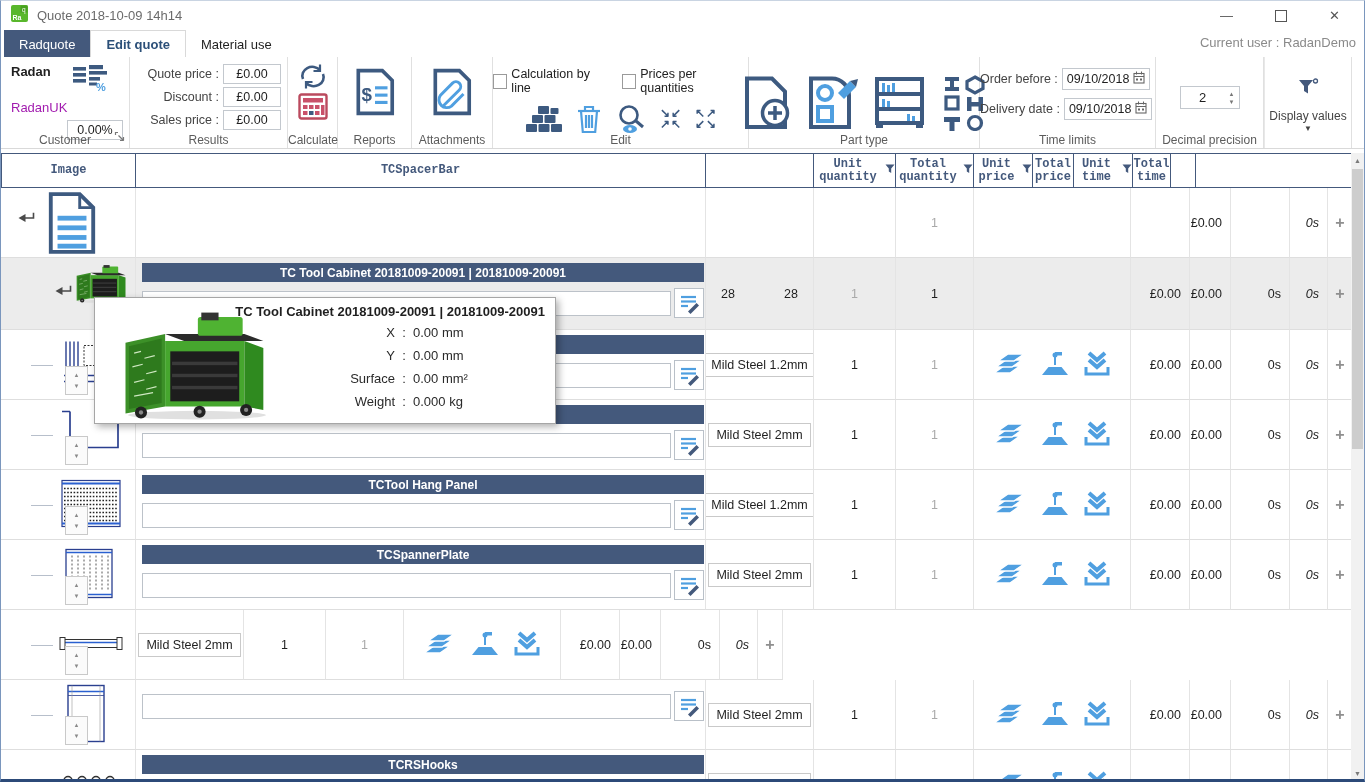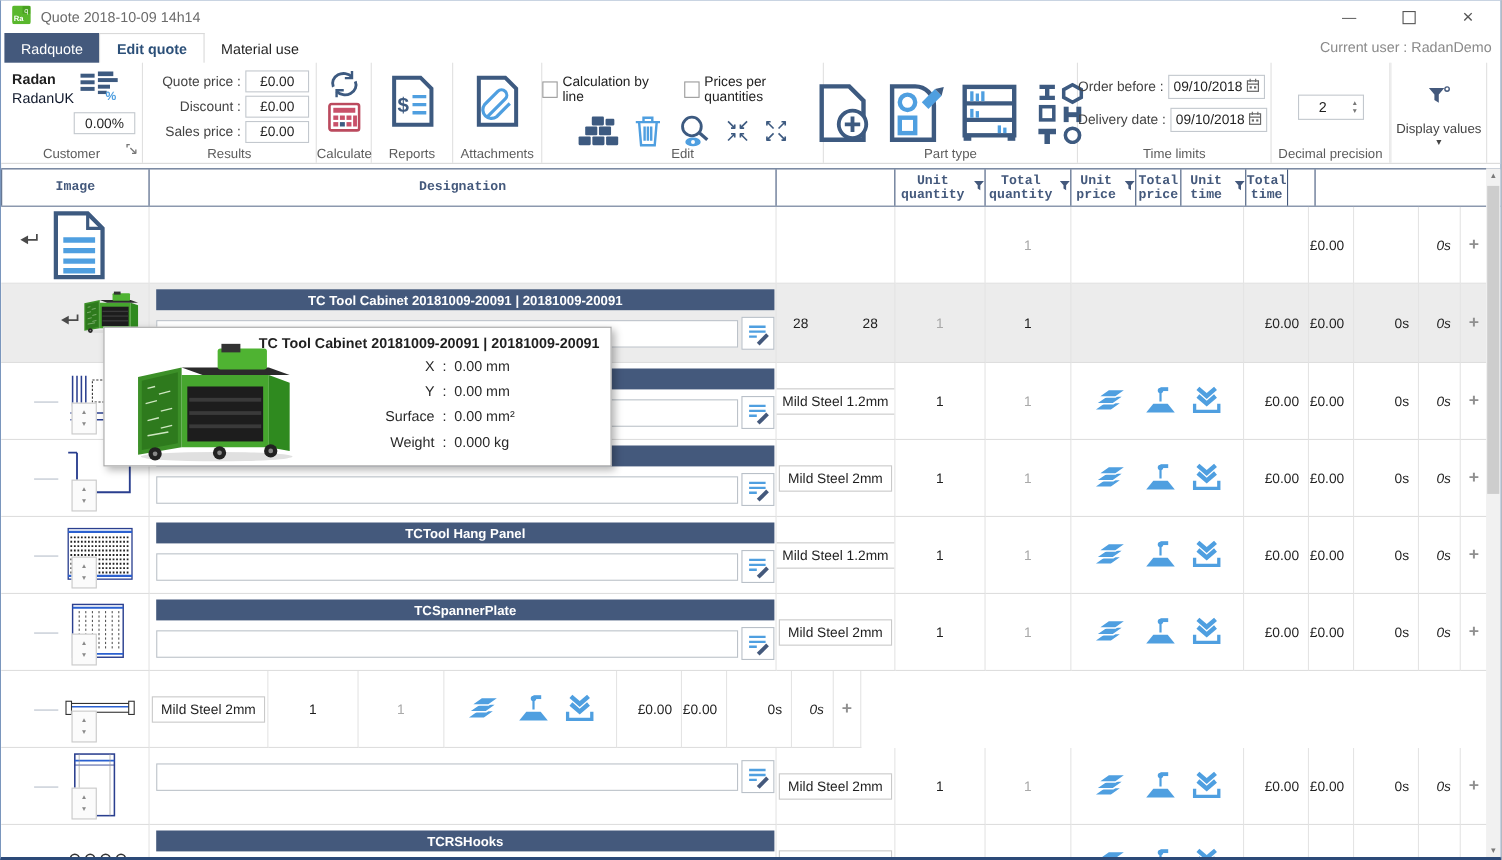--- a/index.html
+++ b/index.html
@@ -20,21 +20,21 @@
   .tab-active{color:#2b4f78;font-weight:bold;background:#fff;border:1px solid #d9d9d9;border-bottom:none;}
   .tab-plain{color:#1f1f1f;}
   .current-user{position:absolute;right:8px;top:5px;color:#8a8a8a;font-size:13px;}
   
   .ribbon{height:91px;display:flex;background:#fff;border-bottom:1px solid #d9d9d9;}
   .rgroup{position:relative;border-right:1px solid #e0e0e0;box-sizing:border-box;padding-top:5px;}
   .rgroup-label{position:absolute;bottom:1px;left:0;right:0;text-align:center;font-size:12px;color:#5c5c5c;white-space:nowrap;}
   .g-customer{width:129px;}
   .cust-top{display:flex;align-items:flex-start;padding:2px 6px 0 10px;gap:6px;}
   .cust-name{font-size:13px;font-weight:bold;color:#1f1f1f;}
-  .cust-sub{font-size:13px;color:#0f172a;margin-top:3px;}
+  .cust-sub{font-size:13px;color:#a21caf;margin-top:21px;}
   .pct-box{width:54px;border:1px solid #c3c8ce;background:#fff;font-size:12.5px;color:#1f1f1f;text-align:center;padding:2px 0;margin:5px 6px 0 auto;}
   .launcher{position:absolute;right:4px;bottom:2px;}
   .g-results{width:158px;}
   .rfield{display:flex;align-items:center;margin:2px 6px 3px 0;}
   .rfield-label{flex:1;text-align:right;font-size:12.5px;color:#444;padding-right:4px;white-space:nowrap;}
   .rfield-input{width:56px;border:1px solid #c3c8ce;background:#fff;font-size:12.5px;color:#1f1f1f;text-align:center;padding:2px 0;}
   .g-calc{width:50px;display:flex;flex-direction:column;align-items:center;gap:2px;}
   .g-icononly{display:flex;flex-direction:column;align-items:center;}
   .g-reports{width:74px;}
   .g-attach{width:81px;}
@@ -401,21 +401,21 @@
     </div>
 
   </div>
 
   <div class="tablewrap">
     <div class="thead">
       <div class="th w-img">
           <span>Image</span>
         </div>
       <div class="th w-desig">
-          <span>Designation</span>
+          <span>TCSpacerBar</span>
         </div>
       <div class="th w-mat"></div>
       <div class="th w-uq">
           <span>Unit quantity</span>
           <span><svg width="10" height="10" viewBox="0 0 10 10">
               <path d="M0.5 0.5 H9.5 L6.2 4.4 V9 L3.8 7.4 V4.4 Z" fill="#44597c"></path>
             </svg></span>
         </div>
       <div class="th w-tq">
           <span>Total quantity</span>

